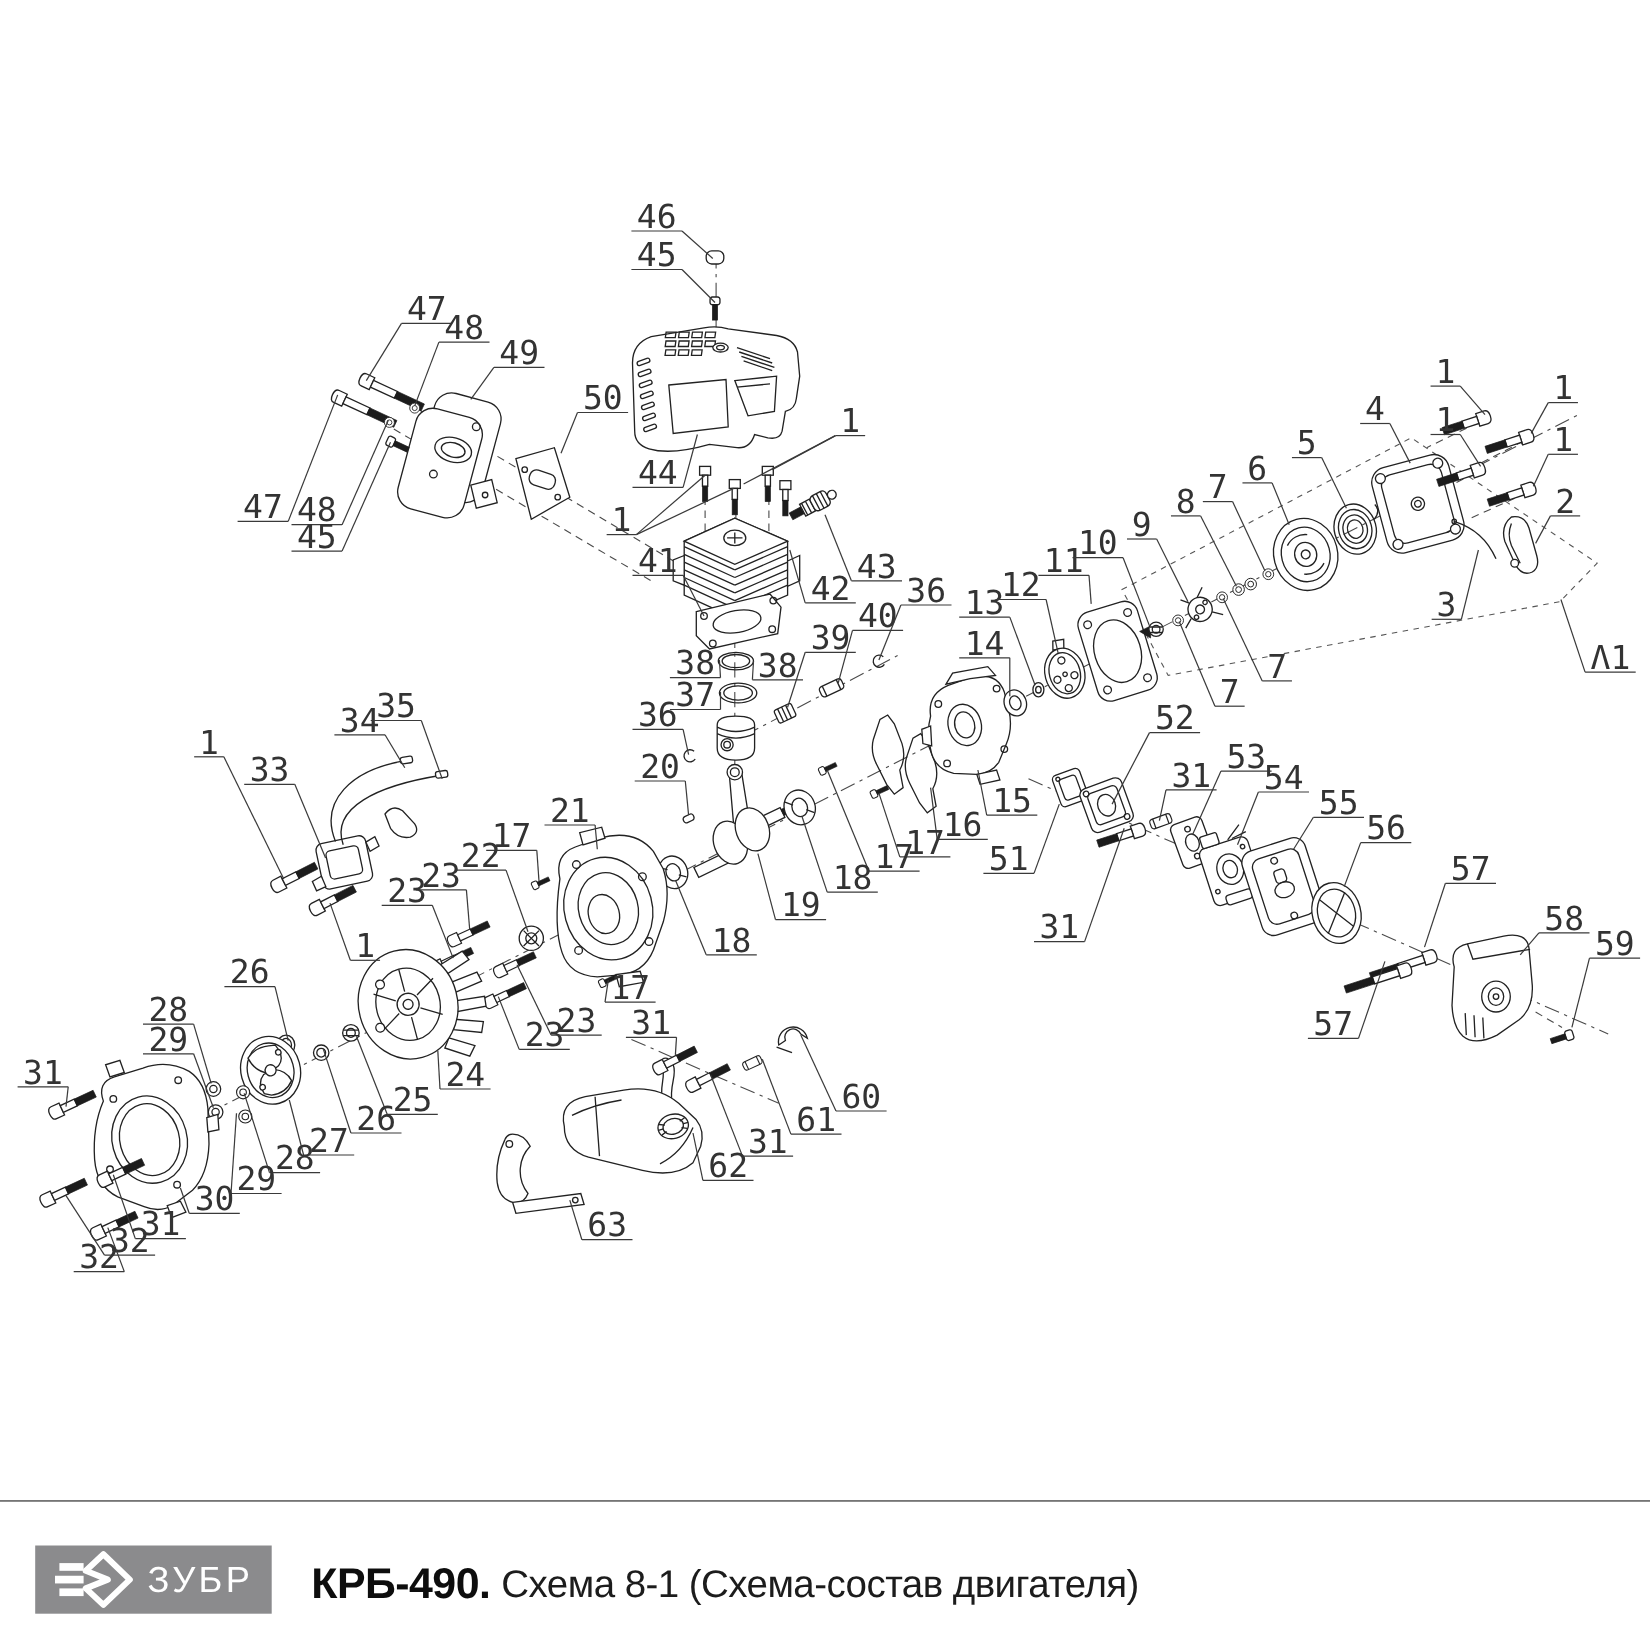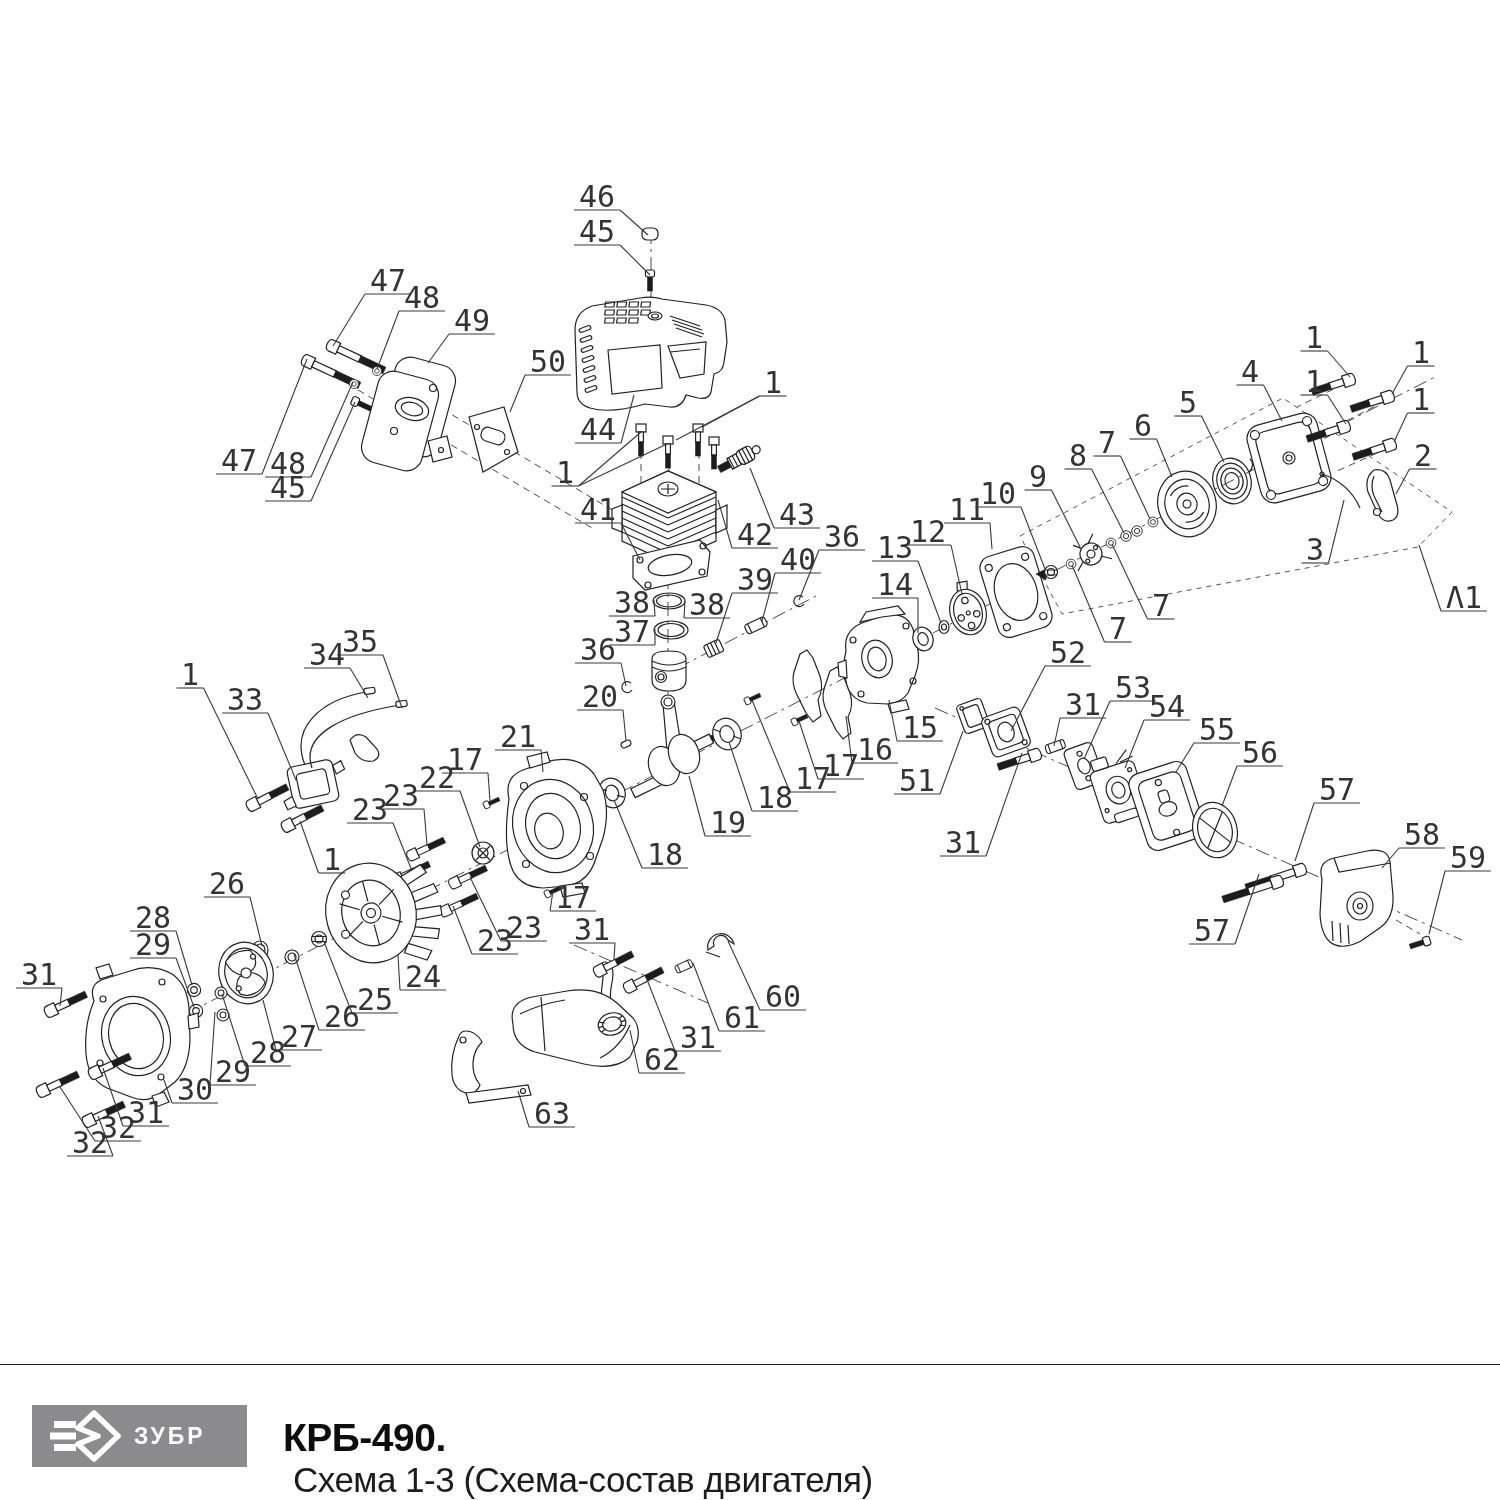--- a/index.html
+++ b/index.html
@@ -12,22 +12,22 @@
   .d{fill:#1c1c1c;stroke:#1c1c1c;stroke-width:0.6;}
   .n{fill:none;stroke:#222;stroke-width:1.2;}
   .axis{fill:none;stroke:#4a4a4a;stroke-width:1;stroke-dasharray:14 5 3 5;}
   .axis2{fill:none;stroke:#4a4a4a;stroke-width:1;stroke-dasharray:7 5;}
   .dash{fill:none;stroke:#555;stroke-width:1;stroke-dasharray:5 5;}
   .lead{stroke:#3a3a3a;stroke-width:1.1;fill:none;}
   .lbl{font-family:"DejaVu Sans Mono",monospace;font-size:30px;fill:#333;text-anchor:middle;}
   
   .rule{position:absolute;left:0;right:0;top:1364px;border-top:1.5px solid #1c1c1c;}
   .logo{position:absolute;left:32px;top:1405px;width:215px;height:62px;display:flex;align-items:center;}
-  .logo .brandtext{color:#fff;font-weight:bold;font-size:23px;letter-spacing:3px;margin-left:2px;}
-  .title{position:absolute;left:283px;top:1416px;height:50px;display:flex;white-space:pre;flex-direction:column;}
+  .logo .brandtext{color:#fff;font-weight:normal;font-size:33px;letter-spacing:3px;margin-left:2px;}
+  .title{position:absolute;left:283px;top:1416px;height:50px;display:flex;align-items:center;white-space:pre;}
   .title .model{font-weight:bold;font-size:39px;color:#0d0d0d;letter-spacing:-0.5px;}
   .title .scheme{font-weight:400;font-size:35px;color:#1c1c1c;letter-spacing:-0.5px;margin-left:10px;}
 </style>
 </head>
 <body>
 
 <div class="page">
 
 <svg id="diagram" width="1500" height="1386" viewBox="0 0 1500 1386">
 
@@ -1061,16 +1061,16 @@
     <g fill="#fff">
       <rect x="22" y="16" width="22" height="7"></rect>
       <rect x="18" y="27.5" width="26" height="7"></rect>
       <rect x="22" y="39" width="22" height="7"></rect>
     </g>
   </svg>
   <span class="brandtext">ЗУБР</span>
 </div>
 <div class="title">
   <span class="model">КРБ-490.</span>
-  <span class="scheme">Схема 1-3 (Схема-состав двигателя)</span>
+  <span class="scheme">Схема 8-1 (Схема-состав двигателя)</span>
 </div>
 
 </div>
 
 </body></html>

